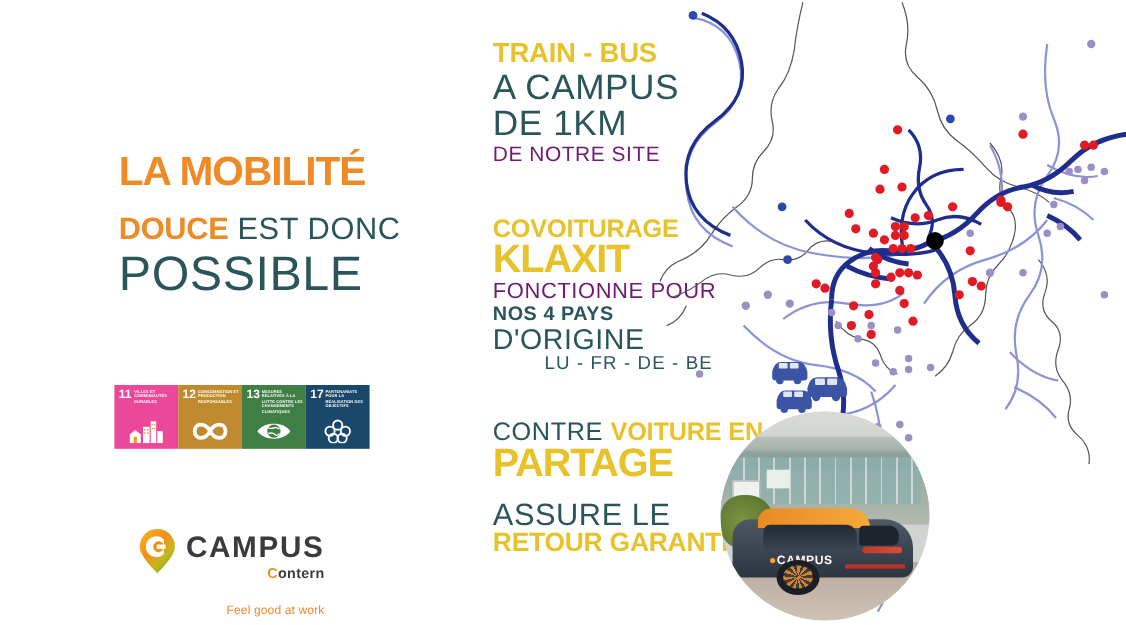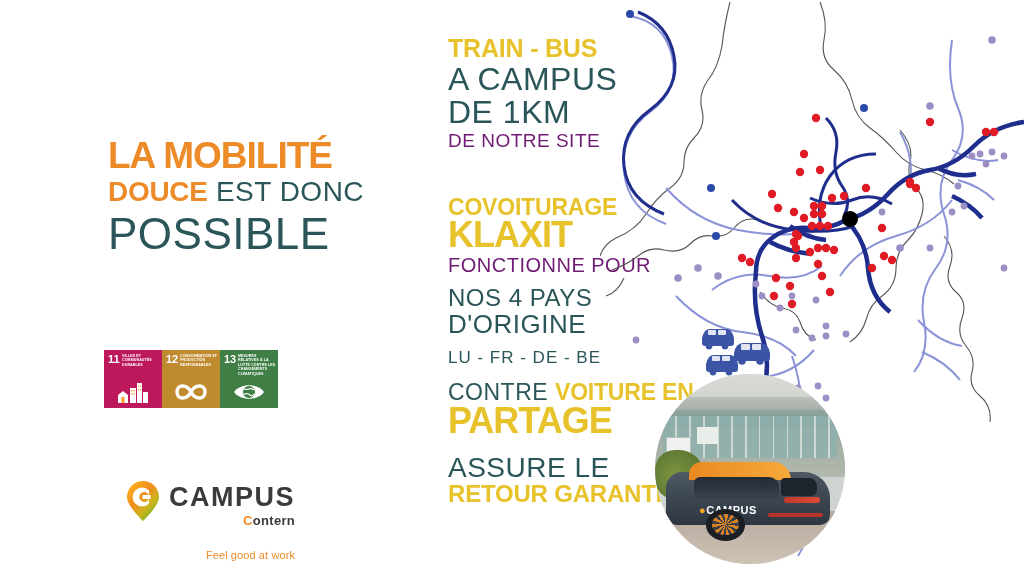--- a/index.html
+++ b/index.html
@@ -10,21 +10,21 @@
     position:relative;
   }
   .stage { position:relative; width:1024px; height:568px; background:#fff; }
 
   
   .left-panel { position:absolute; left:0; top:0; width:430px; height:568px; }
 
   .headline { position:absolute; left:108px; top:138px; width:300px; }
   .hl-line { font-weight:bold; letter-spacing:-0.5px; line-height:0.98; white-space:nowrap; }
   .hl1 { font-size:37px; color:#ED8B28; letter-spacing:-1px; }
-  .hl2 { font-size:28px; margin-top:4px; letter-spacing:-0.3px; }
+  .hl2 { font-size:28px; margin-top:20px; letter-spacing:-0.3px; }
   .hl2 .orange { color:#ED8B28; font-weight:bold; }
   .hl2 .teal { color:#2A5659; font-weight:normal; letter-spacing:0.5px; }
   .hl3 { font-size:44px; color:#2A5659; font-weight:normal; margin-top:6px; letter-spacing:0.5px; }
 
   
   .sdg-row { position:absolute; left:104px; top:350px; display:flex; }
   .sdg { width:58px; height:58px; position:relative; color:#fff; }
   .sdg .num { position:absolute; left:4px; top:4px; font-size:11px; font-weight:bold; line-height:1; }
   .sdg .lbl {
     position:absolute; left:18px; top:4px; right:2px;
@@ -54,23 +54,23 @@
   #blk1 { top:36px; }
   #blk1 .l1 { font-size:25px; }
   #blk1 .l2 { font-size:32px; margin-top:2px; }
   #blk1 .l3 { font-size:32px; margin-top:1px; }
   #blk1 .l4 { font-size:19px; margin-top:3px; }
 
   #blk2 { top:196px; }
   #blk2 .l1 { font-size:23px; }
   #blk2 .l2 { font-size:36px; margin-top:-2px; letter-spacing:-1px; }
   #blk2 .l3 { font-size:20px; margin-top:2px; }
-  #blk2 .l4 { font-size:24px; margin-top:11px; }
+  #blk2 .l4 { font-size:18px; margin-top:1px;font-weight:bold; }
   #blk2 .l5 { font-size:26px; margin-top:1px; }
-  #blk2 .l6 { font-size:17px; margin-top:12px; letter-spacing:1px; }
+  #blk2 .l6 { font-size:17px; margin-top:0; letter-spacing:1px;text-align:right; }
 
   #blk3 { top:381px; }
   #blk3 .l1 { font-size:23px; }
   #blk3 .l2 { font-size:36px; margin-top:-1px; letter-spacing:-1px; }
   #blk3 .l3 { font-size:28px; margin-top:15px; }
   #blk3 .l4 { font-size:24px; margin-top:0px; }
 
   
   .map-wrap { position:absolute; left:600px; top:0; width:424px; height:568px; overflow:hidden; }
   .map-wrap svg { position:absolute; left:0; top:0; }
@@ -122,21 +122,21 @@
     <div class="headline">
       <div class="hl-line hl1">LA MOBILITÉ</div>
       <div class="hl-line hl2">
         <span class="orange">DOUCE</span><span class="teal">&nbsp;</span><span class="teal">EST DONC</span>
       </div>
       <div class="hl-line hl3">POSSIBLE</div>
     </div>
 
     <div class="sdg-row">
 
-      <div class="sdg" style="background:#be185d">
+      <div class="sdg" style="background:#ec4899">
         <span class="num">11</span>
         <span class="lbl">VILLES ET COMMUNAUTÉS DURABLES</span>
         <span class="glyph">
           <svg width="34" height="22" viewBox="0 0 34 22">
             <path d="M2 22 L2 14 L7 10 L12 14 L12 22 Z" fill="#fff"></path>
             <rect x="5.5" y="16" width="3" height="6" fill="#F99D26"></rect>
             <rect x="14" y="7" width="6" height="15" fill="#fff"></rect>
             <rect x="21" y="2" width="5" height="20" fill="#fff"></rect>
             <rect x="27" y="11" width="5" height="11" fill="#fff"></rect>
             <rect x="15" y="9" width="1.4" height="1.4" fill="#F99D26"></rect>
@@ -166,20 +166,35 @@
         <span class="lbl">MESURES RELATIVES À LA LUTTE CONTRE LES CHANGEMENTS CLIMATIQUES</span>
         <span class="glyph">
           <svg width="34" height="20" viewBox="0 0 34 20">
             <path d="M2 10 C8 1, 26 1, 32 10 C26 19, 8 19, 2 10 Z" fill="#fff"></path>
             <circle cx="17" cy="10" r="6" fill="#3F7E44"></circle>
             <path d="M12 7 q3 1 5 0 t5 1 M12 12 q4 -1 6 1 t4 -1" stroke="#fff" stroke-width="1.2" fill="none"></path>
           </svg>
         </span>
       </div>
 
+      <div class="sdg" style="background:#19486A">
+        <span class="num">17</span>
+        <span class="lbl">PARTENARIATS POUR LA RÉALISATION DES OBJECTIFS</span>
+        <span class="glyph">
+          <svg width="26" height="22" viewBox="0 0 26 22">
+            <g fill="none" stroke="#fff" stroke-width="1.7">
+              <circle cx="13" cy="5.5" r="4.2"></circle>
+              <circle cx="6" cy="11" r="4.2"></circle>
+              <circle cx="20" cy="11" r="4.2"></circle>
+              <circle cx="9" cy="17.5" r="4.2"></circle>
+              <circle cx="17" cy="17.5" r="4.2"></circle>
+            </g>
+          </svg>
+        </span>
+      </div>
 
     </div>
 
     <div class="campus-logo">
       <span class="pin">
         <svg width="36" height="42" viewBox="0 0 36 42">
           <defs>
             <linearGradient id="pinGrad" x1="0" y1="0" x2="0.8" y2="1">
               <stop offset="0%" stop-color="#FBBA1B"></stop>
               <stop offset="45%" stop-color="#F18E1C"></stop>

